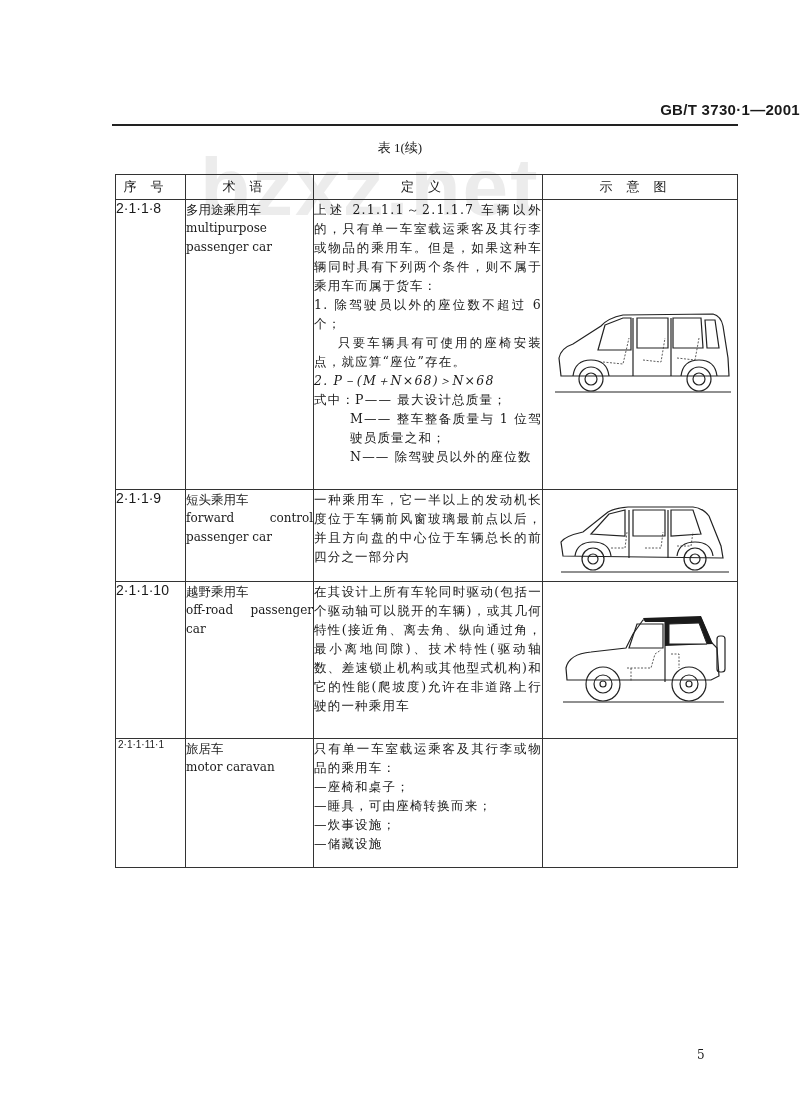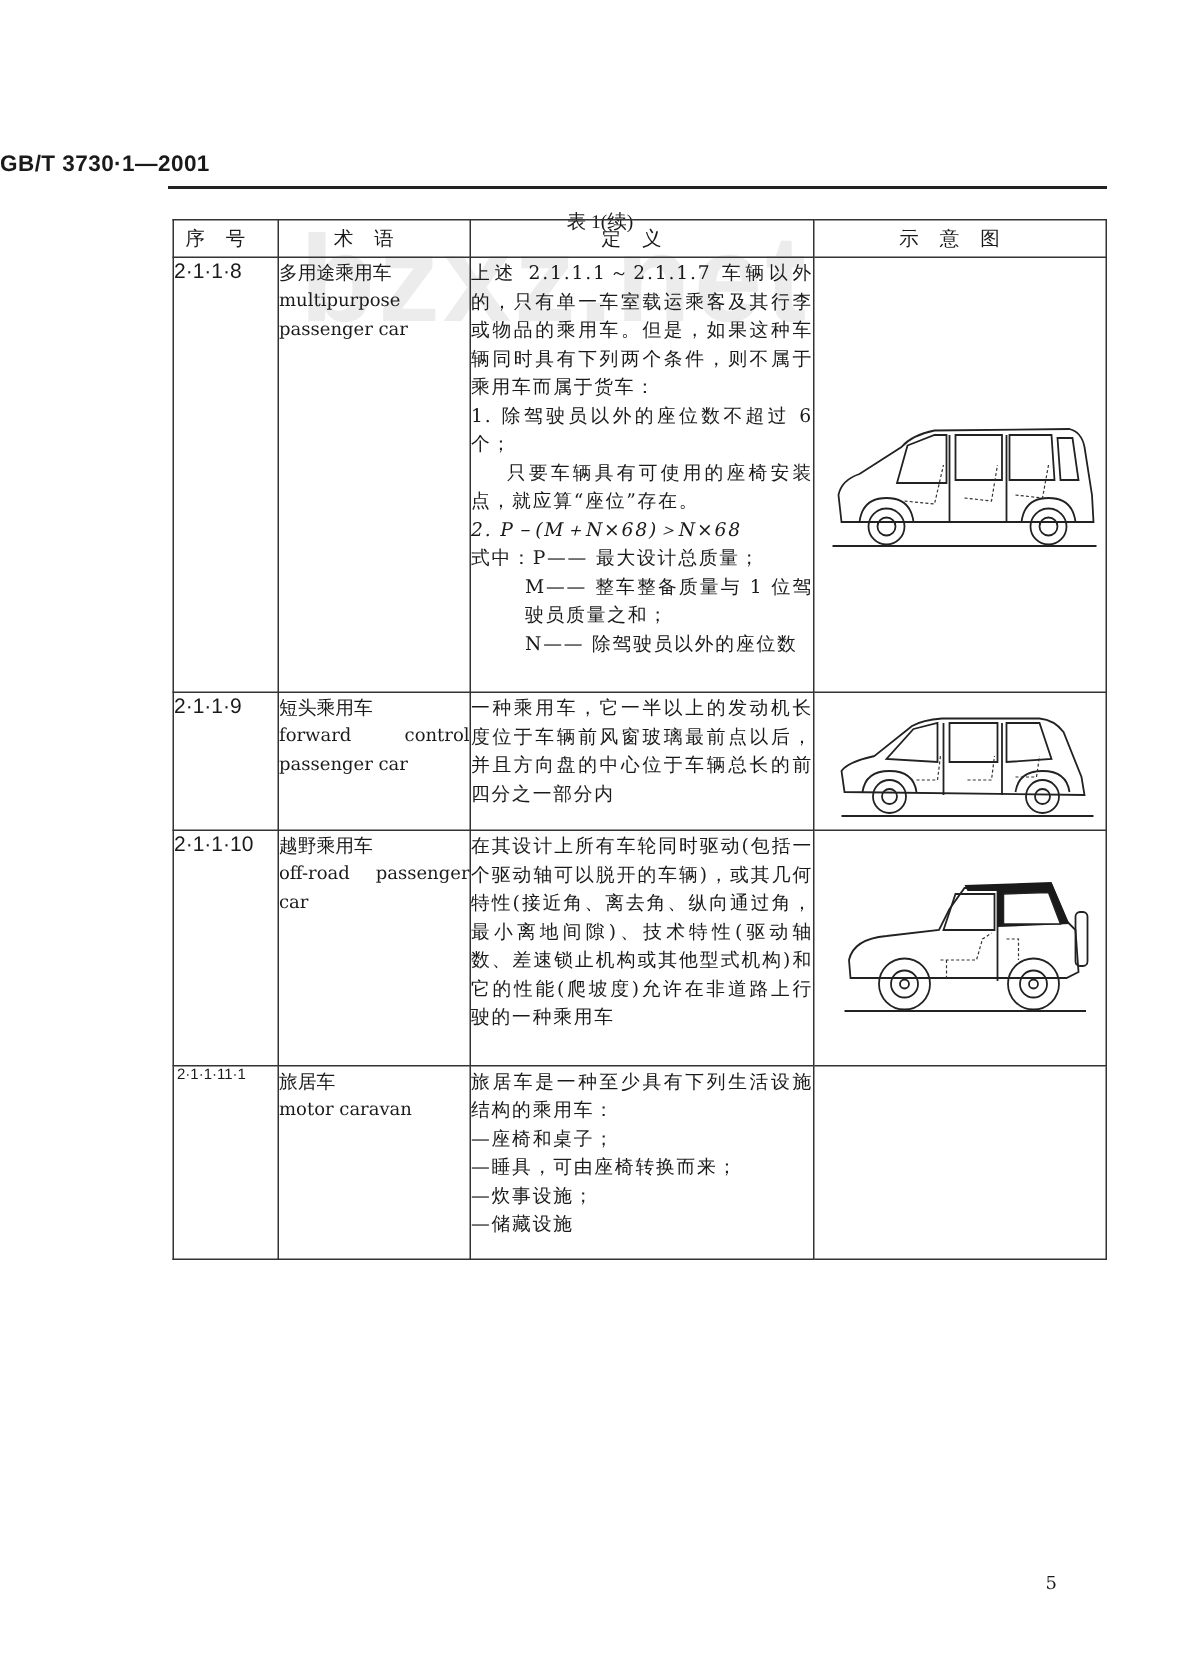--- a/index.html
+++ b/index.html
@@ -2,36 +2,36 @@
 <html><head>
 <meta charset="utf-8">
 <style>
   html, body { margin: 0; padding: 0; }
   body {
     width: 800px; height: 1110px; background: #ffffff; position: relative;
     font-family: "DejaVu Serif", "Liberation Serif", serif; color: #1a1a1a;
     overflow: hidden;
   }
   .std-header {
-    position: absolute; top: 101px; left: 0; width: 800px; text-align: left;
+    position: absolute; top: 101px; left: 0; width: 800px; text-align: right;
     font-family: "Liberation Sans", sans-serif; font-size: 15px; font-weight: bold; letter-spacing: 0.3px;
   }
   .header-rule {
     position: absolute; top: 124px; left: 112px; width: 626px; height: 2px; background: #222;
   }
   .table-caption {
     position: absolute; top: 139px; left: 0; width: 800px; text-align: center; font-size: 13px; font-family: Liberation Serif, serif;
   }
   .watermark {
     position: absolute; top: 140px; left: 200px; font-family: "Liberation Sans", sans-serif;
     font-size: 82px; font-weight: bold; color: rgba(200,200,200,0.35); letter-spacing: 2px;
     pointer-events: none; z-index: 1;
   }
   table.terms {
-    position: absolute; top: 146px; left: 115px; width: 622px;
+    position: absolute; top: 174px; left: 115px; width: 622px;
     border-collapse: collapse; table-layout: fixed; font-size: 12.5px; z-index: 2; padding-left: 28px;
   }
   table.terms th, table.terms td {
     border: 1px solid #333; vertical-align: top; padding: 0;
   }
   table.terms th {
     height: 24px; font-weight: normal; font-size: 13px; vertical-align: middle; letter-spacing: 14px;
   }
   .col-no { width: 70px; }
   .col-term { width: 128px; }
@@ -192,21 +192,21 @@
     </tr>
 
 
     <tr style="height:129px">
       <td class="no" style="padding-left:2px;font-size:10px">2·1·1·11·1</td>
       <td class="term">
         <span class="zh">旅居车</span>
         <span class="en">motor caravan</span>
       </td>
       <td class="def">
-        <p>旅居车是一种至少具有下列生活设施结构的乘用车：</p>
+        <p>只有单一车室载运乘客及其行李或物品的乘用车：</p>
         <p>—座椅和桌子；</p>
         <p>—睡具，可由座椅转换而来；</p>
         <p>—炊事设施；</p>
         <p>—储藏设施</p>
       </td>
       <td class="fig"></td>
     </tr>
   </tbody>
 </table>
 

